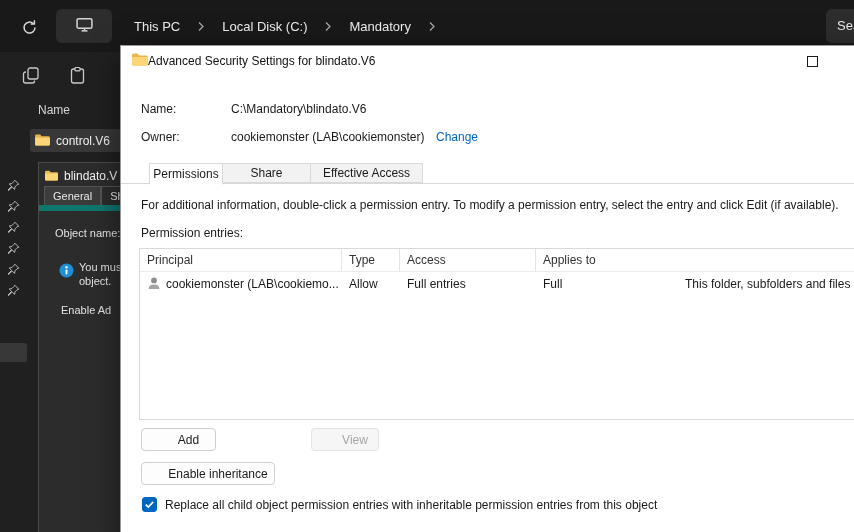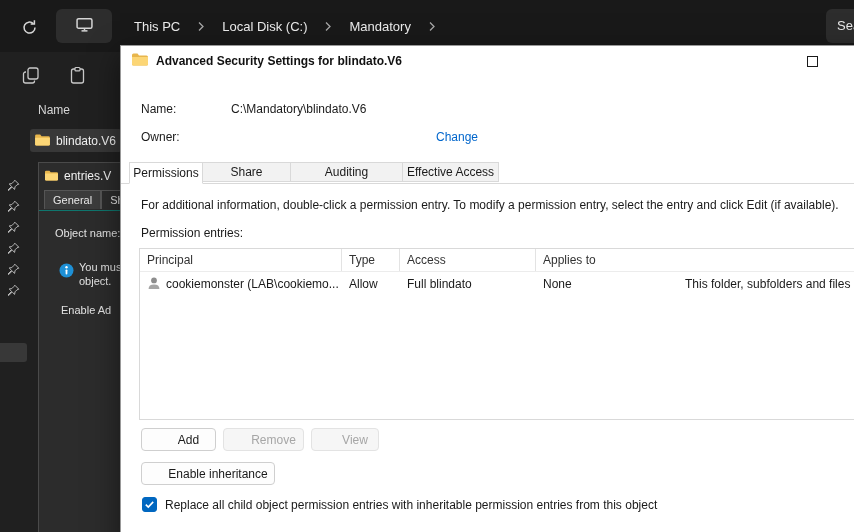--- a/index.html
+++ b/index.html
@@ -25,43 +25,43 @@
 
   
   .file-col-header { position:absolute; left:38px; top:103px; color:#d6d6d6; font-size:12px; }
   .file-row { position:absolute; left:30px; top:129px; width:92px; height:23px; background:#383838; border-radius:3px; display:flex; align-items:center; padding-left:5px; overflow:hidden; }
   .file-row .lbl { color:#f0f0f0; font-size:12px; margin-left:6px; white-space:nowrap; }
 
   
   .props { position:absolute; left:38px; top:162px; width:84px; height:372px; background:#2c2c2c; border:1px solid #4a4a4a; border-right:none; overflow:hidden; }
   .props-title { display:flex; align-items:center; height:26px; padding-left:6px; }
   .props-title .lbl { color:#f2f2f2; font-size:12px; margin-left:6px; white-space:nowrap; }
-  .ptabs { display:flex; align-items:center; height:22px; padding-left:5px; border-bottom:1px solid #0f766e; }
+  .ptabs { display:flex; align-items:flex-end; height:22px; padding-left:5px; border-bottom:6px solid #0f766e; }
   .ptab { font-size:11px; color:#e8e8e8; padding:3px 8px; border:1px solid #555; border-bottom:none; background:#2c2c2c; white-space:nowrap; }
   .ptab.active { background:#3c3c3c; }
   .props-objname { position:absolute; left:16px; top:64px; color:#e2e2e2; font-size:11px; white-space:nowrap; }
   .props-info-icon { position:absolute; left:20px; top:100px; }
   .props-info-1 { position:absolute; left:40px; top:98px; color:#e2e2e2; font-size:11px; white-space:nowrap; }
   .props-info-2 { position:absolute; left:40px; top:112px; color:#e2e2e2; font-size:11px; white-space:nowrap; }
   .props-click { position:absolute; left:22px; top:141px; color:#e2e2e2; font-size:11px; white-space:nowrap; }
 
   
   .dialog { position:absolute; left:120px; top:45px; width:764px; height:502px; background:#ffffff; border:1px solid #999; box-shadow:0 10px 28px rgba(0,0,0,.5); }
   .dlg-titlebar { position:absolute; left:0; top:0; right:0; height:30px; display:flex; align-items:center; padding-left:11px; background:#fff; }
-  .dlg-title { font-size:12px; color:#111; margin-left:8px; white-space:nowrap;font-weight:bold; }
+  .dlg-title { font-size:12px; color:#111; margin-left:0; white-space:nowrap; }
   .max-btn { position:absolute; left:686px; top:10px; width:11px; height:11px; border:1px solid #1a1a1a; background:#fff; }
 
   .fld-label { position:absolute; left:20px; font-size:12px; color:#1a1a1a; }
   .fld-value { position:absolute; left:110px; font-size:12px; color:#1a1a1a; white-space:nowrap; }
   .row-name  { top:56px; }
   .row-owner { top:84px; }
   .link { position:absolute; left:315px; top:84px; font-size:12px; color:#0066cc; cursor:pointer; white-space:nowrap; }
 
   .tabline { position:absolute; left:0; right:0; top:137px; border-top:1px solid #d9d9d9; }
-  .tabs { position:absolute; left:8px; top:116px; height:22px; display:flex; align-items:flex-start; z-index:2; }
+  .tabs { position:absolute; left:28px; top:116px; height:22px; display:flex; align-items:center; z-index:2; }
   .tab { height:20px; display:flex; align-items:center; justify-content:center; font-size:12px; color:#1a1a1a; background:#f2f2f2; border:1px solid #d9d9d9; border-left:none; white-space:nowrap; }
   .tab:first-child { border-left:1px solid #d9d9d9; }
   .tab:nth-child(1){ width:74px; }
   .tab:nth-child(2){ width:88px; }
   .tab:nth-child(3){ width:112px; }
   .tab:nth-child(4){ width:96px; }
   .tab.active { height:22px; background:#fff; border-left:1px solid #d9d9d9; border-bottom:1px solid #fff; margin-bottom:-1px; }
 
   .dlg-desc { position:absolute; left:20px; top:152px; font-size:12px; color:#1a1a1a; white-space:nowrap; }
   .entries-label { position:absolute; left:20px; top:180px; font-size:12px; color:#1a1a1a; }
@@ -166,32 +166,32 @@
   <div class="rail-sel"></div>
 
   <div class="file-col-header">Name</div>
   <div class="file-row">
     <span>
       <svg width="15" height="12" viewBox="0 0 16 13">
           <path d="M0 2 Q0 .5 1.5 .5 h4 l1.5 2 h7.5 Q16 2.5 16 4 v7 q0 1.5 -1.5 1.5 h-13 Q0 12.5 0 11 Z" fill="#e8b64c"></path>
           <path d="M0 4 h16 v7 q0 1.5 -1.5 1.5 h-13 Q0 12.5 0 11 Z" fill="#fcd676"></path>
         </svg>
     </span>
-    <span class="lbl">blindato.V6</span>
+    <span class="lbl">control.V6</span>
   </div>
 
   <div class="props">
     <div class="props-title">
       <span>
         <svg width="13" height="11" viewBox="0 0 16 13">
             <path d="M0 2 Q0 .5 1.5 .5 h4 l1.5 2 h7.5 Q16 2.5 16 4 v7 q0 1.5 -1.5 1.5 h-13 Q0 12.5 0 11 Z" fill="#e8b64c"></path>
             <path d="M0 4 h16 v7 q0 1.5 -1.5 1.5 h-13 Q0 12.5 0 11 Z" fill="#fcd676"></path>
           </svg>
       </span>
-      <span class="lbl">entries.V</span>
+      <span class="lbl">blindato.V</span>
     </div>
     <div class="ptabs">
       <span class="ptab active">General</span>
       <span class="ptab">Sha</span>
     </div>
     <div class="props-objname">Object name:</div>
     <div class="props-info-icon">
       <svg width="15" height="15" viewBox="0 0 15 15">
           <circle cx="7.5" cy="7.5" r="7" fill="#1e90d6"></circle>
           <circle cx="7.5" cy="4.3" r="1.2" fill="#fff"></circle>
@@ -211,27 +211,27 @@
             <path d="M0 4 h16 v7 q0 1.5 -1.5 1.5 h-13 Q0 12.5 0 11 Z" fill="#fcd676"></path>
           </svg>
       </span>
       <span class="dlg-title">Advanced Security Settings for blindato.V6</span>
     </div>
     <div class="max-btn"></div>
 
     <span class="fld-label row-name">Name:</span>
     <span class="fld-value row-name">C:\Mandatory\blindato.V6</span>
     <span class="fld-label row-owner">Owner:</span>
+    <span class="fld-value row-owner">cookiemonster (LAB\cookiemonster)</span>
     <span class="link">Change</span>
 
     <div class="tabline"></div>
     <div class="tabs">
       <div class="tab active">Permissions</div>
       <div class="tab">Share</div>
-      <div class="tab">Auditing</div>
       <div class="tab">Effective Access</div>
     </div>
 
     <div class="dlg-desc">For additional information, double-click a permission entry. To modify a permission entry, select the entry and click Edit (if available).</div>
     <div class="entries-label">Permission entries:</div>
 
     <div class="ptable">
       <div class="thead">
         <div class="th c0">Principal</div>
         <div class="th c1">Type</div>
@@ -242,28 +242,27 @@
         <div class="td c0">
           <span>
             <svg width="14" height="14" viewBox="0 0 14 14">
                 <circle cx="7" cy="4.4" r="2.9" fill="#8d8d8d"></circle>
                 <path d="M1.6 13 q0 -4.4 5.4 -4.4 t5.4 4.4 z" fill="#a5a5a5"></path>
               </svg>
           </span>
           <span class="nm">cookiemonster (LAB\cookiemo...</span>
         </div>
         <div class="td c1">Allow</div>
-        <div class="td c2">Full blindato</div>
-        <div class="td c3">None</div>
+        <div class="td c2">Full entries</div>
+        <div class="td c3">Full</div>
         <div class="td c4">This folder, subfolders and files</div>
       </div>
     </div>
 
     <div class="btn btn-add">Add</div>
-    <div class="btn btn-remove disabled">Remove</div>
     <div class="btn btn-view disabled">View</div>
     <div class="btn btn-inherit">Enable inheritance</div>
 
     <div class="chk-row">
       <span class="chk">
         <svg width="11" height="11" viewBox="0 0 11 11">
             <path d="M1.8 5.6 L4.3 8.1 L9.2 2.9" fill="none" stroke="#fff" stroke-width="1.6"></path>
           </svg>
       </span>
       <span class="chk-label">Replace all child object permission entries with inheritable permission entries from this object</span>

